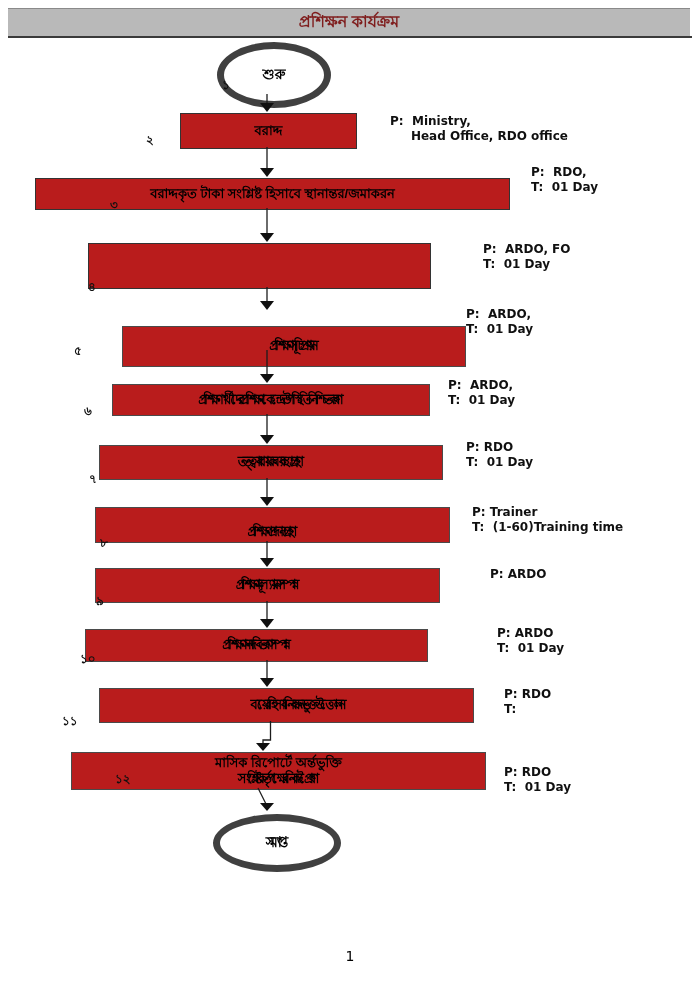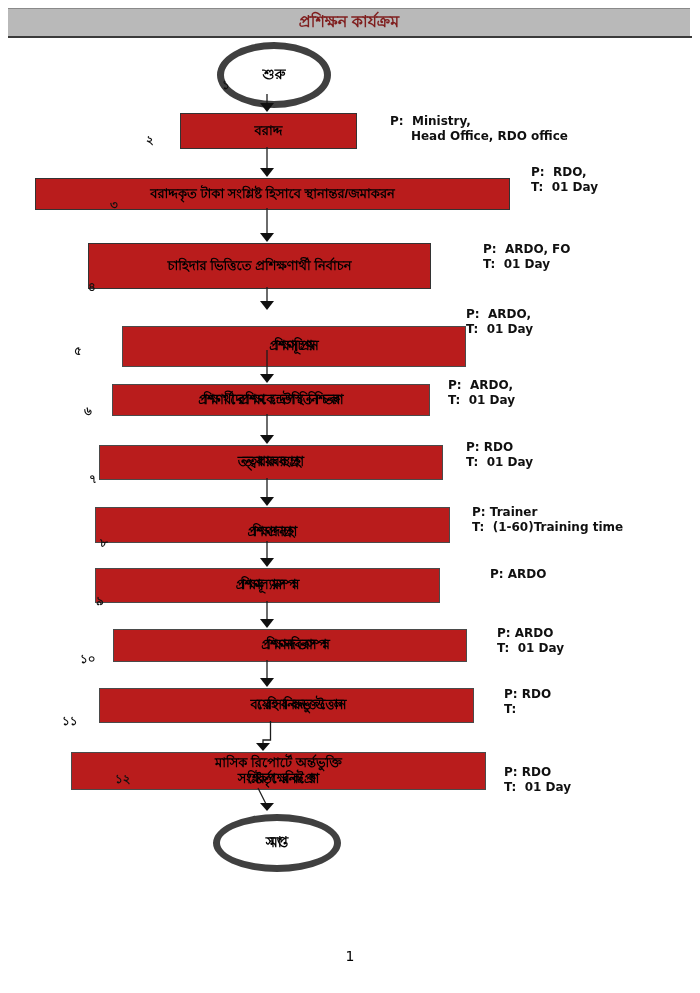--- a/index.html
+++ b/index.html
@@ -100,21 +100,20 @@
 <div class="fbox" style="left:35px;top:178px;width:473px;height:30px;border-color:#333;">
   <div>বরাদ্দকৃত টাকা সংশ্লিষ্ট হিসাবে স্থানান্তর/জমাকরন</div>
 </div>
 <span class="num" style="left:110px;top:196px;">৩</span>
 <div class="ann" style="left:531px;top:165px;">
   <div>P:  RDO,</div>
   <div>T:  01 Day</div>
 </div>
 
 <div class="fbox" style="left:88px;top:243px;width:341px;height:44px;border-color:#333;">
-  <div>চাহিদার ভিত্তিতে প্রশিক্ষণার্থী নির্বাচন</div>
 </div>
 <span class="num" style="left:88px;top:278px;">৪</span>
 <div class="ann" style="left:483px;top:242px;">
   <div>P:  ARDO, FO</div>
   <div>T:  01 Day</div>
 </div>
 
 <div class="fbox" style="left:99px;top:326px;width:342px;height:39px;margin-left:23px;">
   <div class="garbled">প্রশিক্ষণসূচিপ্রণয়ন</div>
 </div>
@@ -152,21 +151,21 @@
 </div>
 
 <div class="fbox" style="left:95px;top:568px;width:343px;height:33px;">
   <div class="garbled">প্রশিক্ষণমূল্যায়নসম্পন্ন</div>
 </div>
 <span class="num" style="left:96px;top:592px;">৯</span>
 <div class="ann" style="left:490px;top:567px;">
   <div>P: ARDO</div>
 </div>
 
-<div class="fbox" style="left:113px;top:629px;width:341px;height:31px;padding-left:11px;">
+<div class="fbox" style="left:85px;top:629px;width:341px;height:31px;">
   <div class="garbled">প্রশিক্ষণসনদবিতরণসম্পন্ন</div>
 </div>
 <span class="num" style="left:80px;top:650px;">১০</span>
 <div class="ann" style="left:497px;top:626px;">
   <div>P: ARDO</div>
   <div>T:  01 Day</div>
 </div>
 
 <div class="fbox" style="left:99px;top:688px;width:349px;height:33px;padding-left:24px;">
   <div class="garbled">ব্যয়েরহিসাবনিবন্ধনভুক্তউত্তোলন</div>

